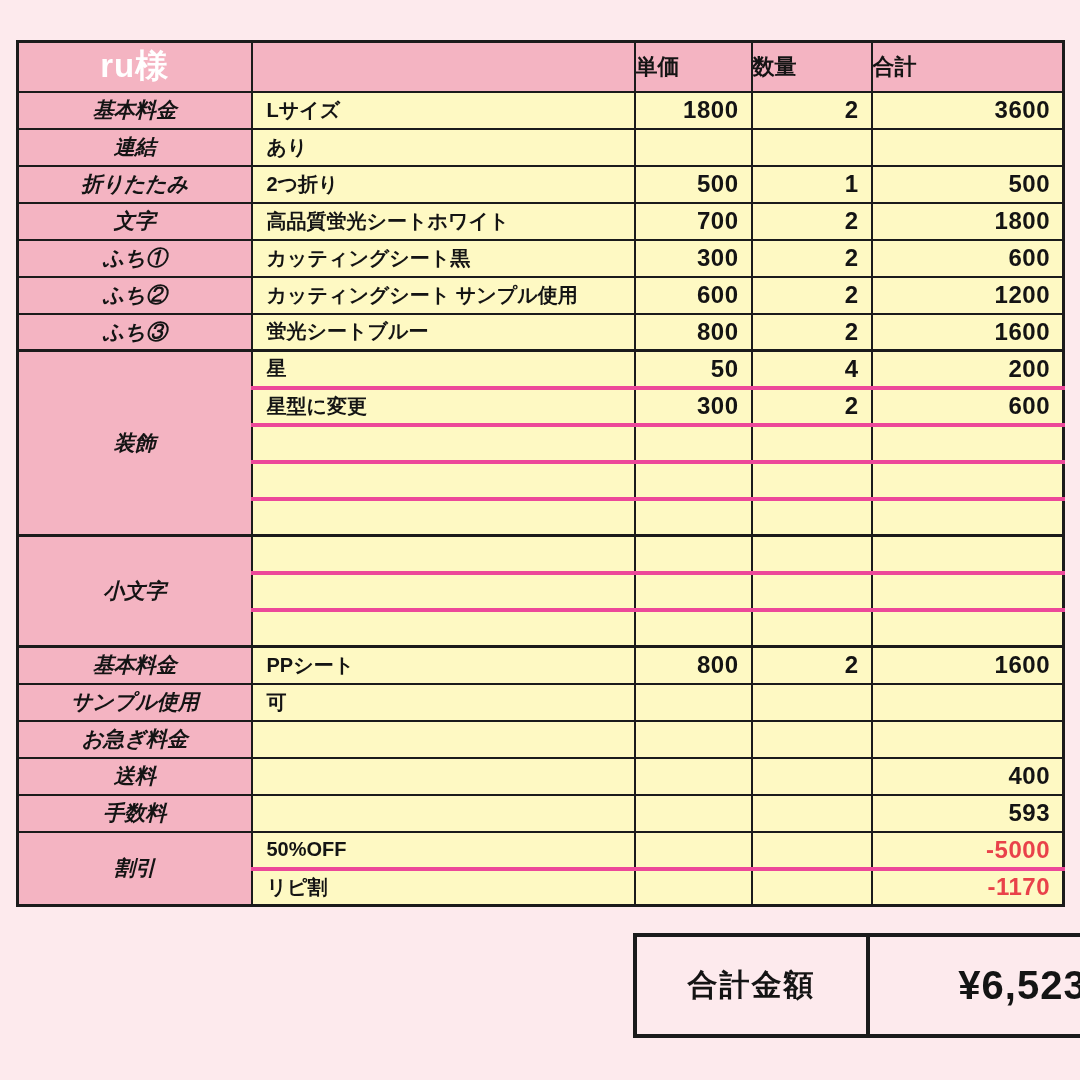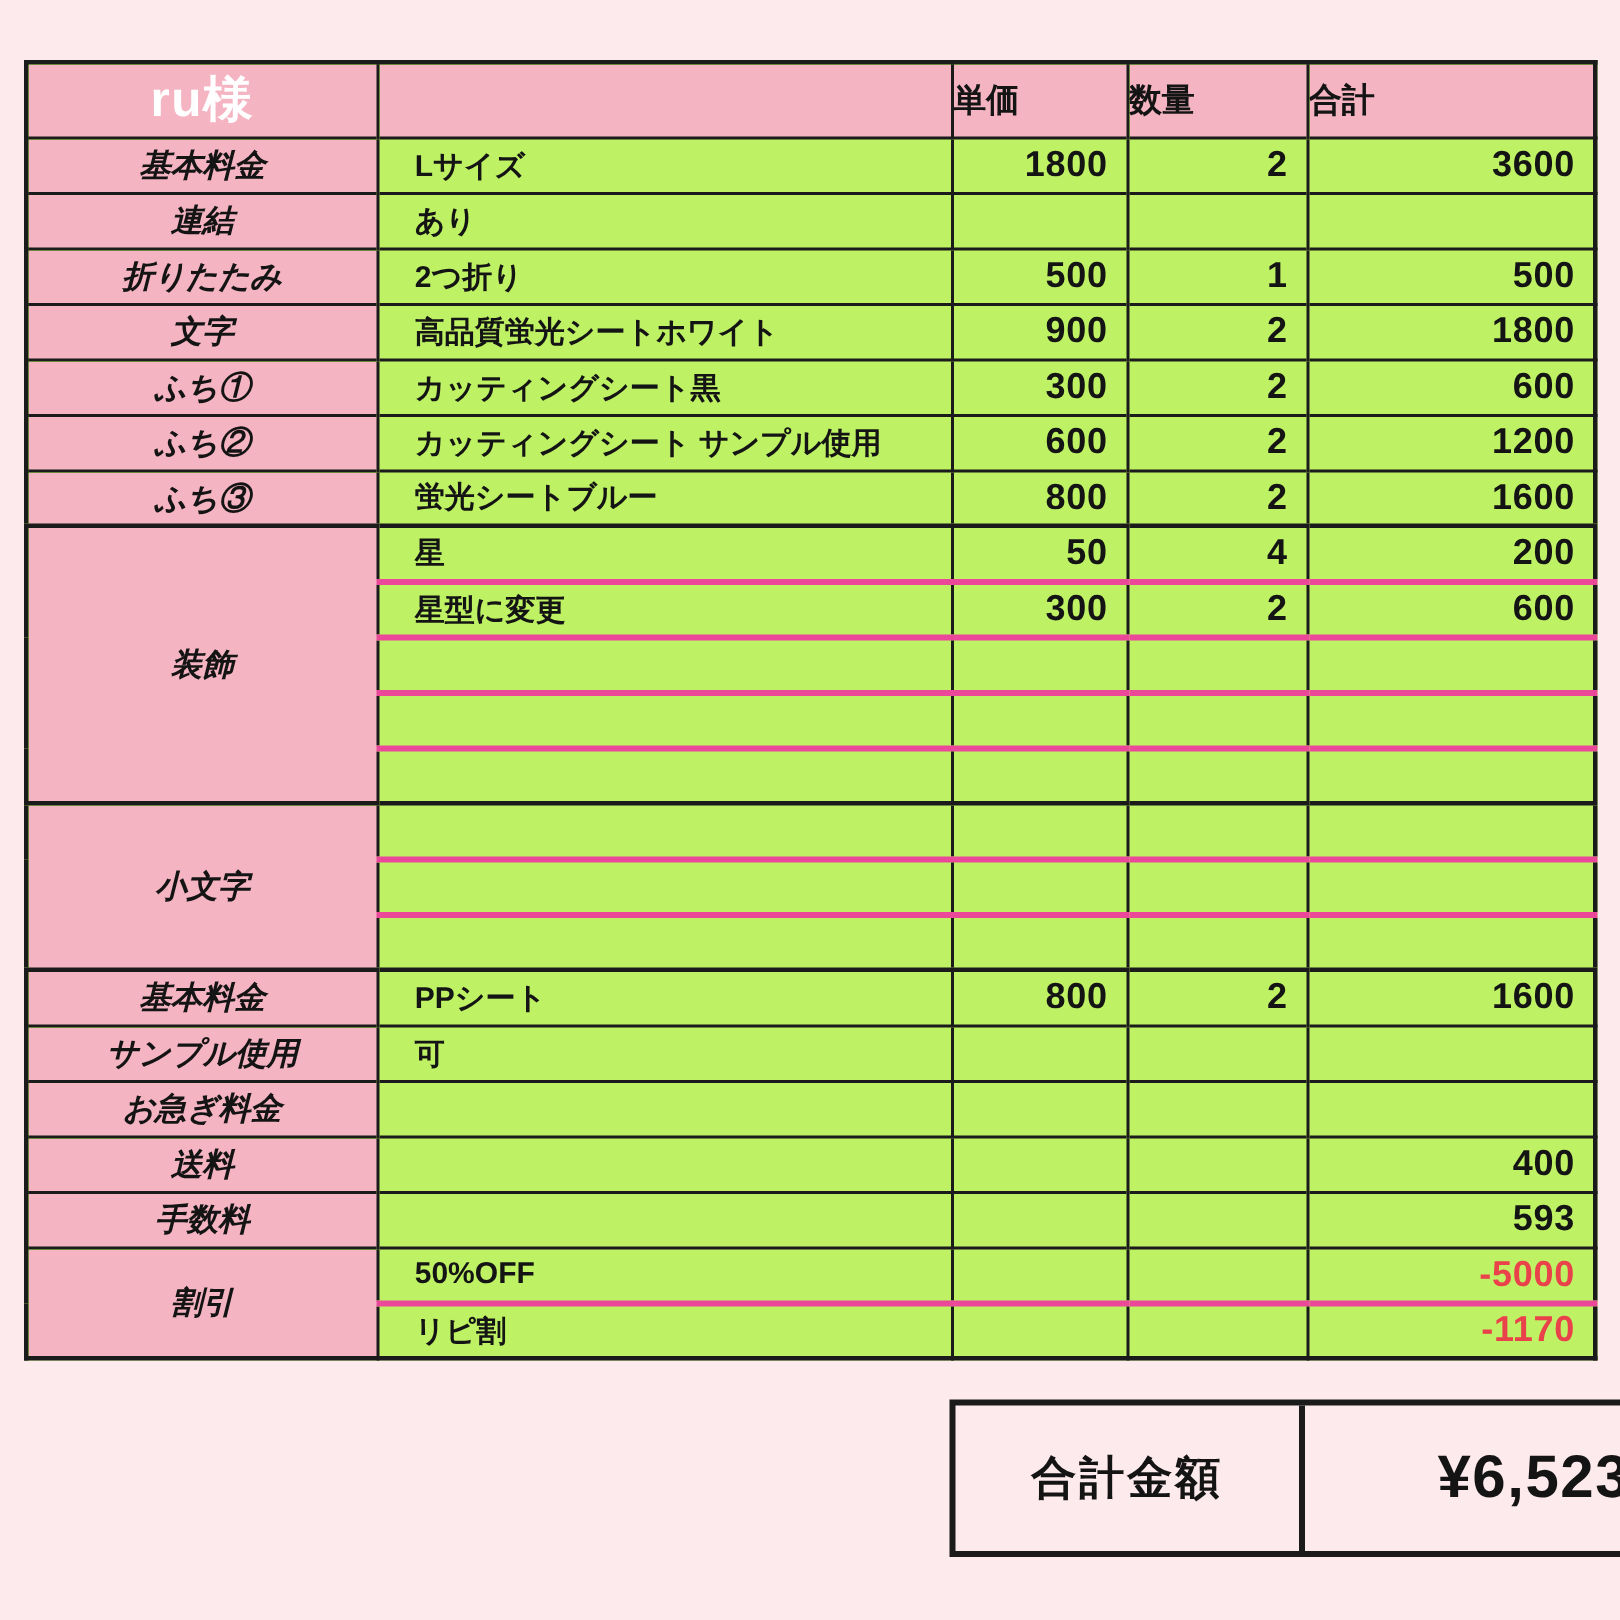--- a/index.html
+++ b/index.html
@@ -15,21 +15,21 @@
   }
   .sheet { position: absolute; inset: 0; }
 
   table.price {
     position: absolute;
     left: 16px; top: 40px;
     width: 1046px;
     border-collapse: collapse;
     table-layout: fixed;
     border: 3px solid #1b1b1b;
-    background: #bef264;
+    background: #fef9c3;
   }
   col.c-label { width: 234px; }
   col.c-desc  { width: 383px; }
   col.c-unit  { width: 117px; }
   col.c-qty   { width: 120px; }
   col.c-total { width: 192px; }
 
   td, th {
     border-left: 2px solid #1b1b1b;
     border-top: 2px solid #1b1b1b;
@@ -43,21 +43,21 @@
 
   .pink { background: #f4b4c2; }
   .customer {
     color: #ffffff;
     font-size: 33px;
     text-align: center;
     letter-spacing: 1px;
   }
   .colhead { font-size: 22px; text-align: left; }
   .lbl { font-size: 21px; text-align: center; font-style: italic; }
-  .desc { font-size: 20px; text-align: left; padding-left: 24px; }
+  .desc { font-size: 20px; text-align: left; padding-left: 14px; }
   .num { font-size: 24px; text-align: right; padding-right: 12px; letter-spacing: 0.5px; }
   .neg { color: #e9424a; }
 
   .grand-box {
     position: absolute;
     left: 633px; top: 933px;
     width: 518px; height: 105px;
     border: 4px solid #1b1b1b;
     display: flex;
     background: #fdeaed;
@@ -120,21 +120,21 @@
       <td class="pink lbl">折りたたみ</td>
       <td class="desc">2つ折り</td>
       <td class="num">500</td>
       <td class="num">1</td>
       <td class="num">500</td>
     </tr>
 
     <tr>
       <td class="pink lbl">文字</td>
       <td class="desc">高品質蛍光シートホワイト</td>
-      <td class="num">900</td>
+      <td class="num">700</td>
       <td class="num">2</td>
       <td class="num">1800</td>
     </tr>
 
     <tr>
       <td class="pink lbl">ふち①</td>
       <td class="desc">カッティングシート黒</td>
       <td class="num">300</td>
       <td class="num">2</td>
       <td class="num">600</td>

